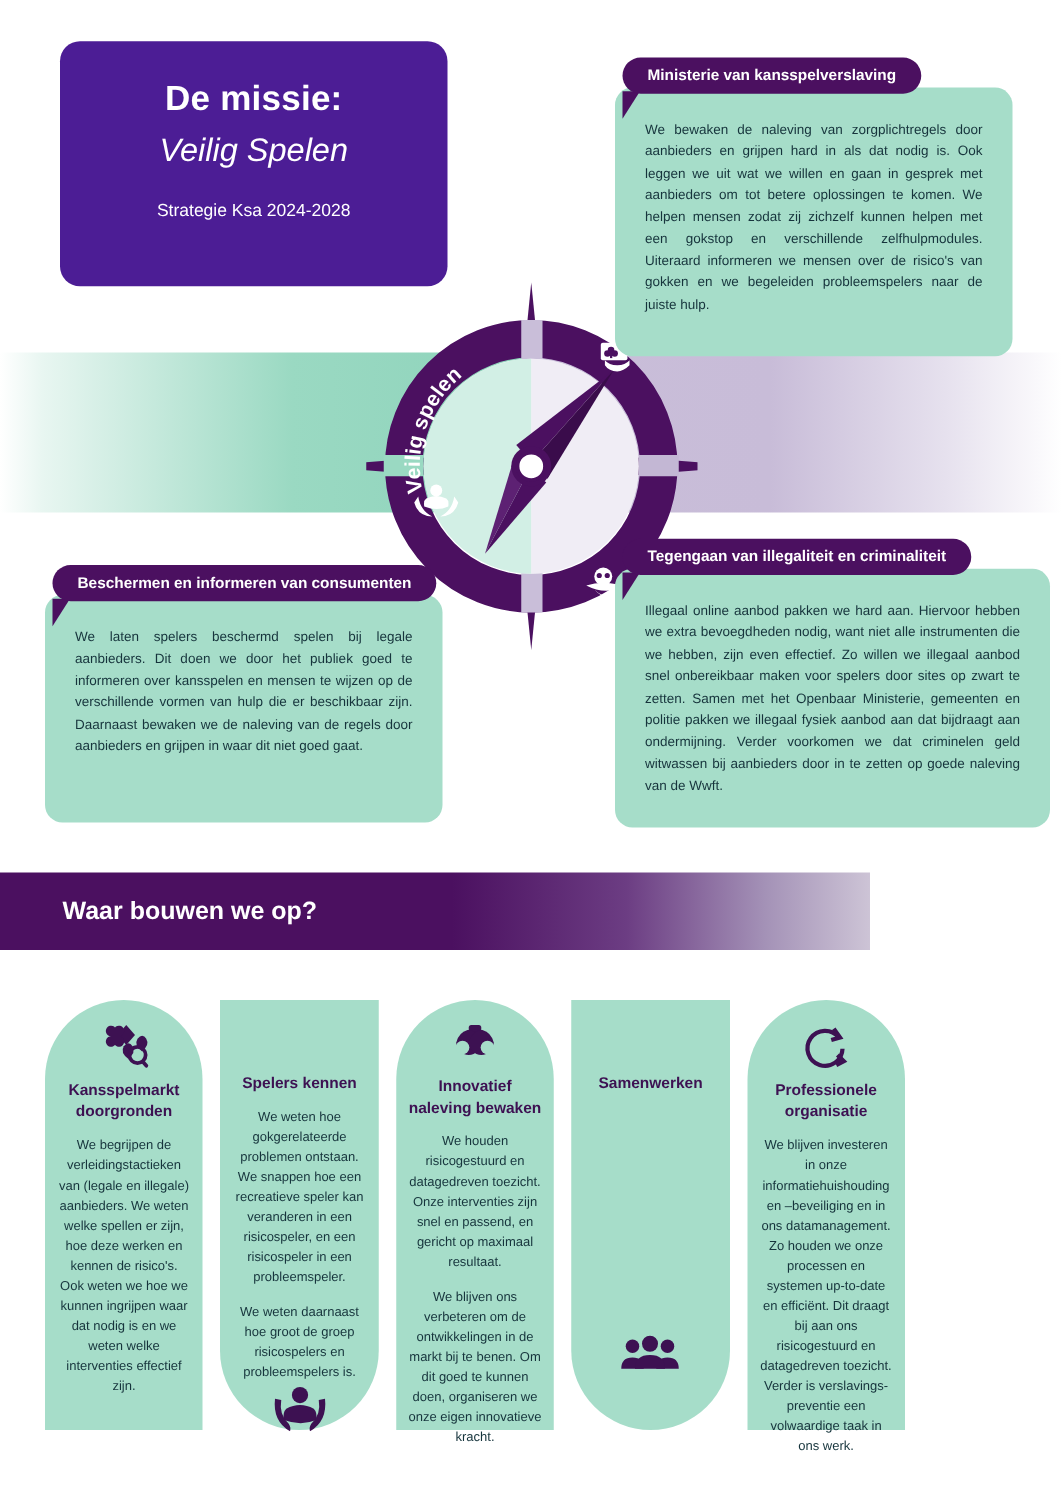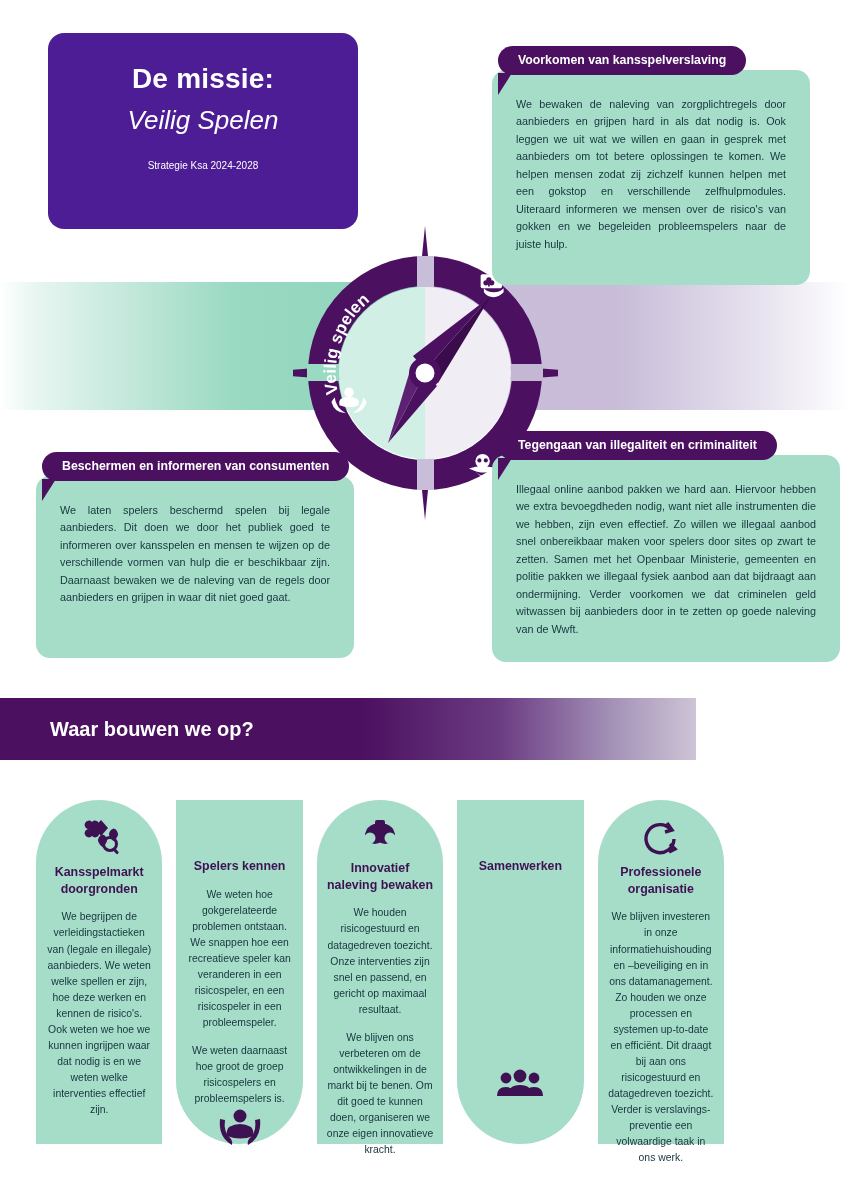--- a/index.html
+++ b/index.html
@@ -29,21 +29,21 @@
   .compass-wrap { position: absolute; left: 293px; top: 218px; width: 265px; height: 310px; }
 
   
   .mission {
     position: absolute; left: 48px; top: 33px; width: 310px; height: 196px;
     background: #4c1d95; border-radius: 16px;
     padding: 30px 22px 0 22px; text-align: center; color: #fff;
   }
   .mission-title { font-size: 28px; font-weight: bold; letter-spacing: .2px; }
   .mission-sub { font-size: 26px; font-style: italic; margin-top: 10px; font-weight: 400; }
-  .mission-meta { font-size: 10px; margin-top: 24px; font-weight: 400; }
+  .mission-meta { font-size: 14px; margin-top: 24px; font-weight: 400; }
 
   
   .card { position: absolute; }
   .card-body {
     background: #a6ddc9; border-radius: 14px;
     padding: 26px 24px 24px 24px;
   }
   .card-text {
     font-size: 10.8px; line-height: 1.62; color: #16343c;
     text-align: justify; text-justify: inter-word;
@@ -176,21 +176,21 @@
   </div>
 
   <div class="mission">
     <div class="mission-title">De missie:</div>
     <div class="mission-sub">Veilig Spelen</div>
     <div class="mission-meta">Strategie Ksa 2024-2028</div>
   </div>
 
   <div class="card" id="card-voorkomen">
     <div class="tag-tail"></div>
-    <div class="tag">Voorkomen van kansspelverslaving</div>
+    <div class="tag">Ministerie van kansspelverslaving</div>
     <div class="card-body">
       <div class="card-text">We bewaken de naleving van zorgplichtregels door aanbieders en grijpen hard in als dat nodig is. Ook leggen we uit wat we willen en gaan in gesprek met aanbieders om tot betere oplossingen te komen. We helpen mensen zodat zij zichzelf kunnen helpen met een gokstop en verschillende zelfhulpmodules. Uiteraard informeren we mensen over de risico's van gokken en we begeleiden probleemspelers naar de juiste hulp.</div>
     </div>
   </div>
 
   <div class="card" id="card-beschermen">
     <div class="tag-tail"></div>
     <div class="tag">Beschermen en informeren van consumenten</div>
     <div class="card-body">
       <div class="card-text">We laten spelers beschermd spelen bij legale aanbieders. Dit doen we door het publiek goed te informeren over kansspelen en mensen te wijzen op de verschillende vormen van hulp die er beschikbaar zijn. Daarnaast bewaken we de naleving van de regels door aanbieders en grijpen in waar dit niet goed gaat.</div>

